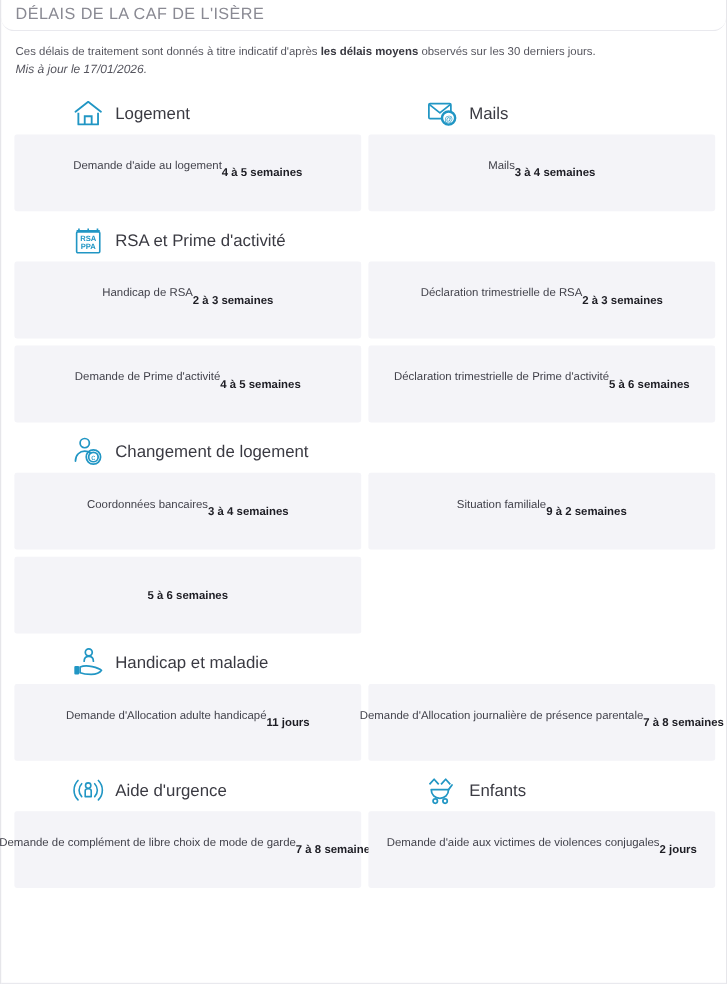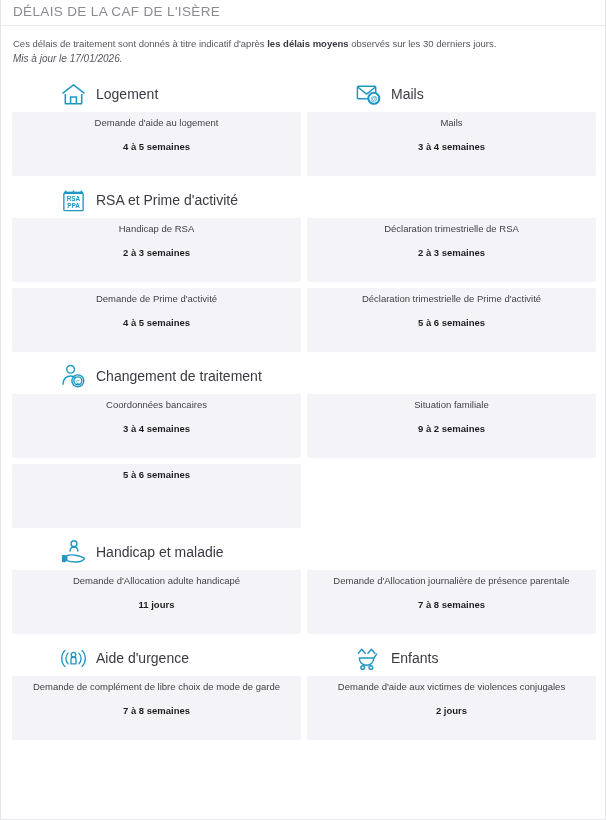--- a/index.html
+++ b/index.html
@@ -20,20 +20,21 @@
     border: 1px solid #e6e6ea;
     border-top: none;
     border-bottom: none;
   }
 
   
   .page-header {
     height: 26px;
     padding: 4px 0 0 12px;
     border-bottom: 1px solid #e9e9ee;
+    border-radius: 11px;
   }
   .page-title {
     font-size: 13.5px;
     letter-spacing: 0.35px;
     color: #8a8a93;
     font-weight: 400;
     white-space: nowrap;
   }
 
   
@@ -89,23 +90,23 @@
     column-gap: 6px;
     row-gap: 6px;
     padding: 0 11px 6px 11px;
   }
 
   .card {
     background: #f4f4f8;
     border-radius: 2px;
     height: 64px;
     display: flex;
-    flex-direction: column;
+    flex-direction: row;
     align-items: center;
-    justify-content: flex-start;
+    justify-content: center;
     padding: 4px 6px;
     text-align: center;
   }
   .card.empty { background: transparent; }
 
   .card-label {
     font-size: 9.5px;
     color: #41414a;
     line-height: 13px;
     margin-bottom: 11px;
@@ -215,21 +216,21 @@
         <div class="section-head">
           <span class="section-icon">
             <svg width="27" height="27" viewBox="0 0 28 28" fill="none" stroke="currentColor" stroke-width="1.5">
       <circle cx="11" cy="6.5" r="4"></circle>
       <path d="M3 22 C3 16.5 6.8 13.5 11 13.5 C13 13.5 14.8 14.2 16.2 15.3" stroke-linecap="round"></path>
       <circle cx="18.5" cy="18.5" r="6.2"></circle>
       <circle cx="18.5" cy="18.5" r="4.1"></circle>
       <text x="18.5" y="21.3" font-size="7" font-family="Liberation Sans, sans-serif" fill="currentColor" stroke="none" text-anchor="middle">c</text>
     </svg>
           </span>
-          <div class="section-title">Changement de traitement</div>
+          <div class="section-title">Changement de logement</div>
         </div>
         <div class="grid">
           <div class="card">
             <div class="card-label">Coordonnées bancaires</div>
             <div class="card-delay">3 à 4 semaines</div>
           </div>
           <div class="card">
             <div class="card-label">Situation familiale</div>
             <div class="card-delay">9 à 2 semaines</div>
           </div>

